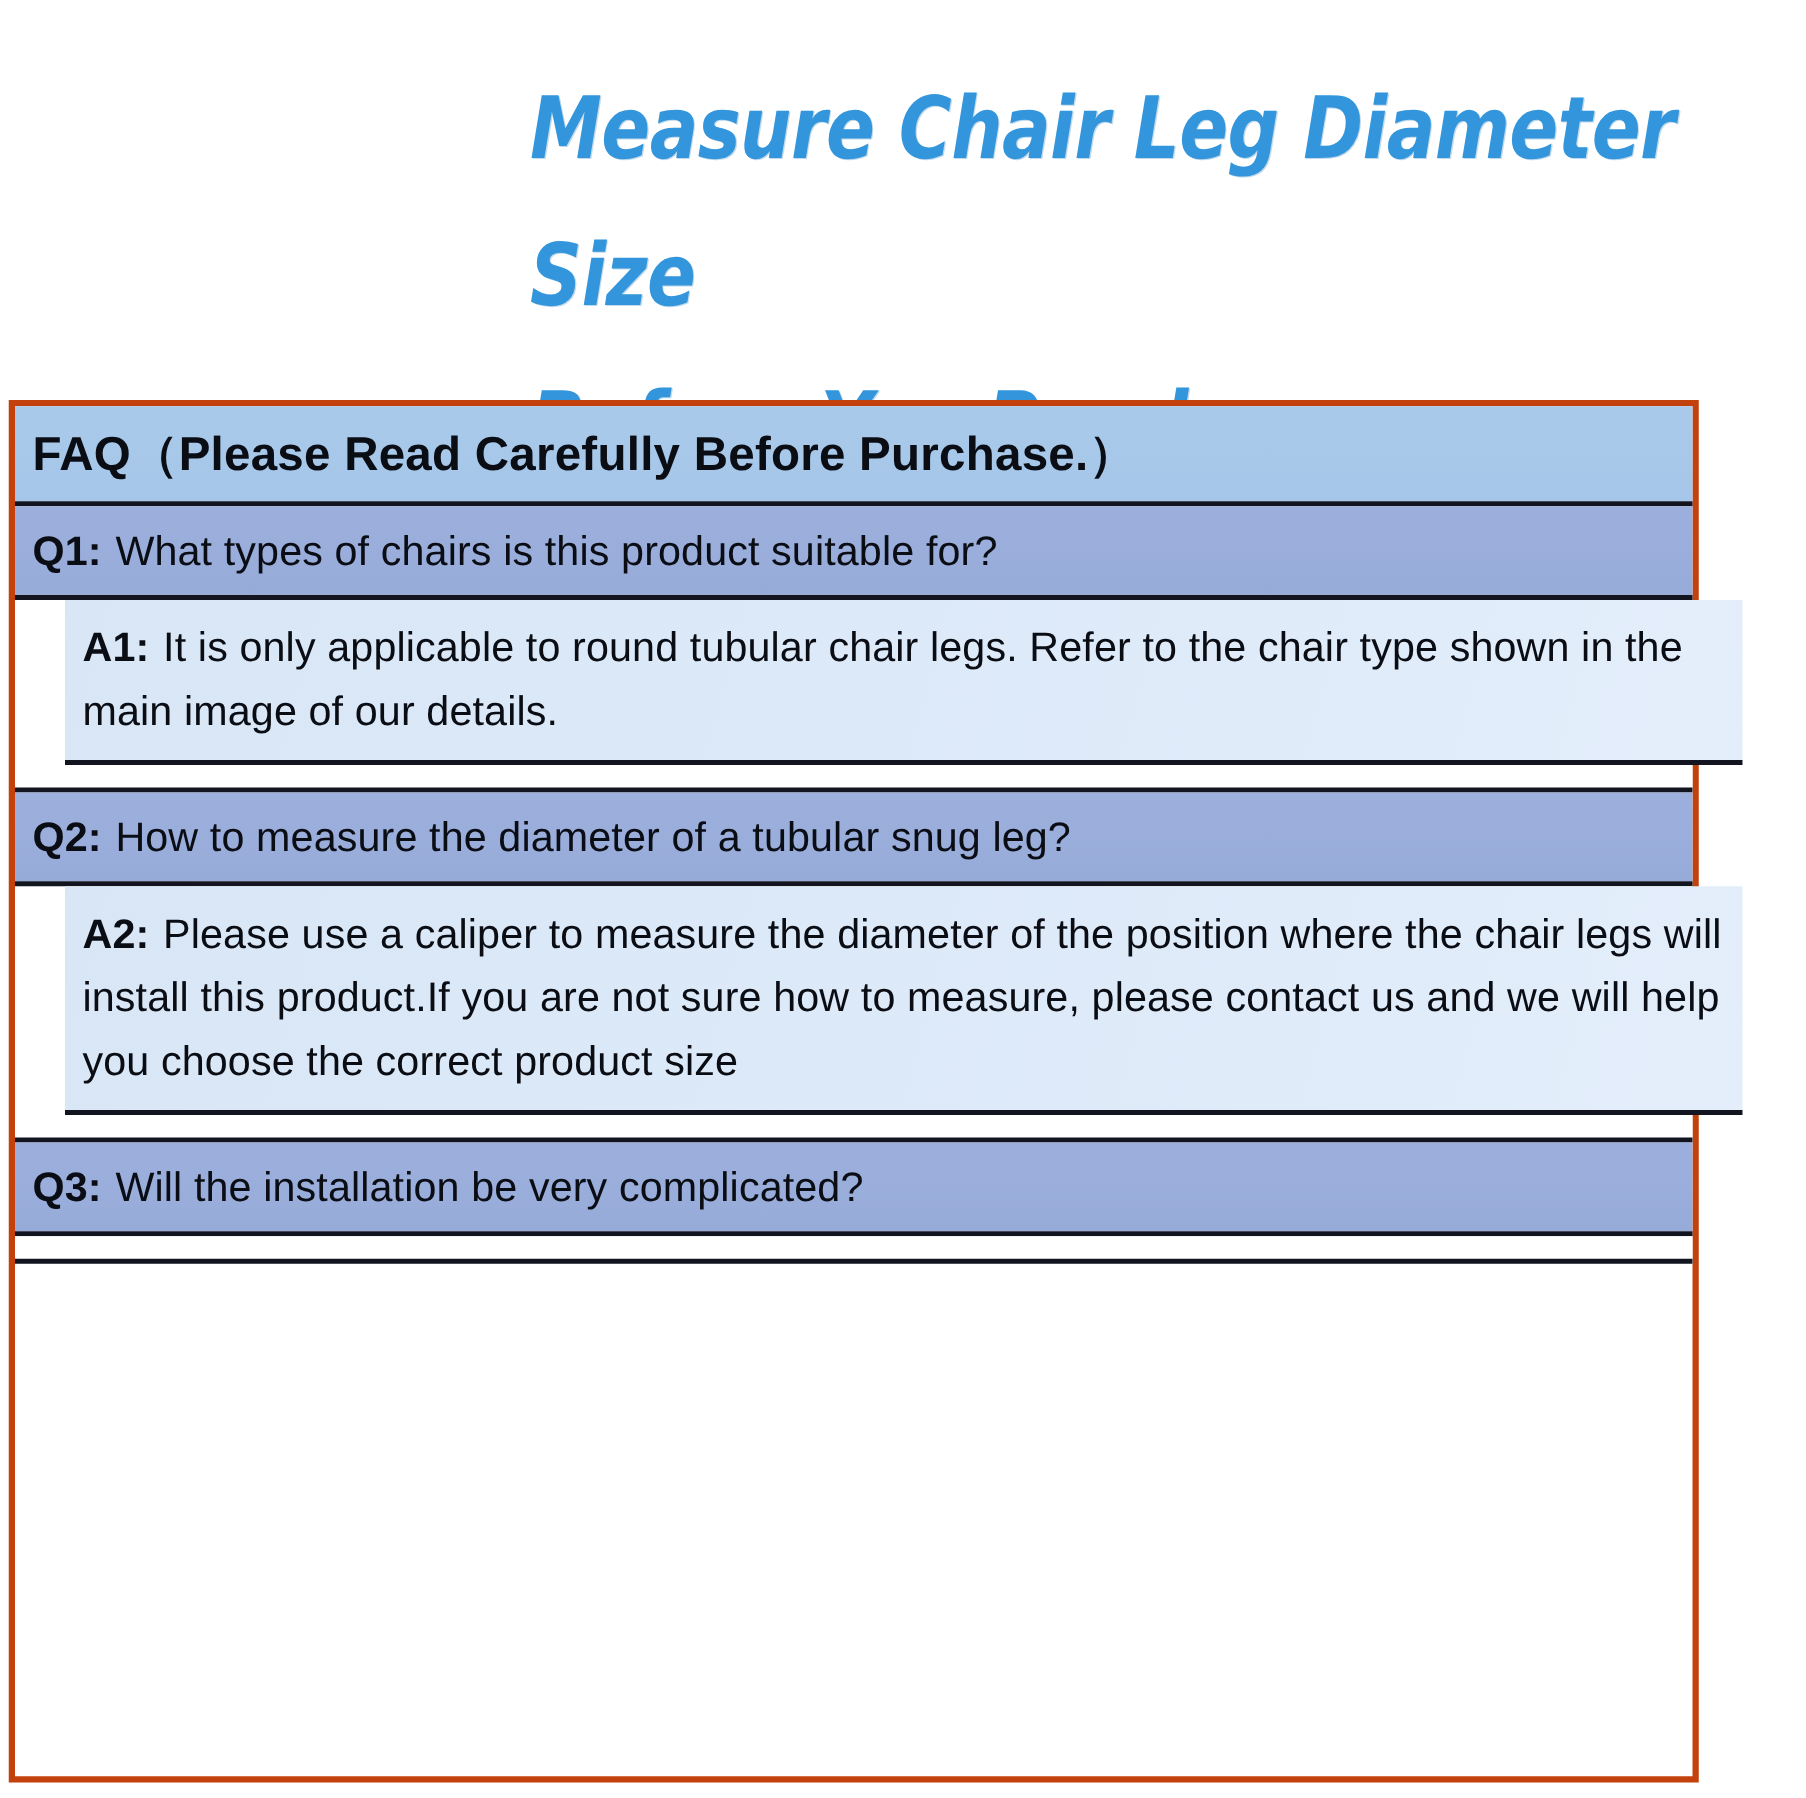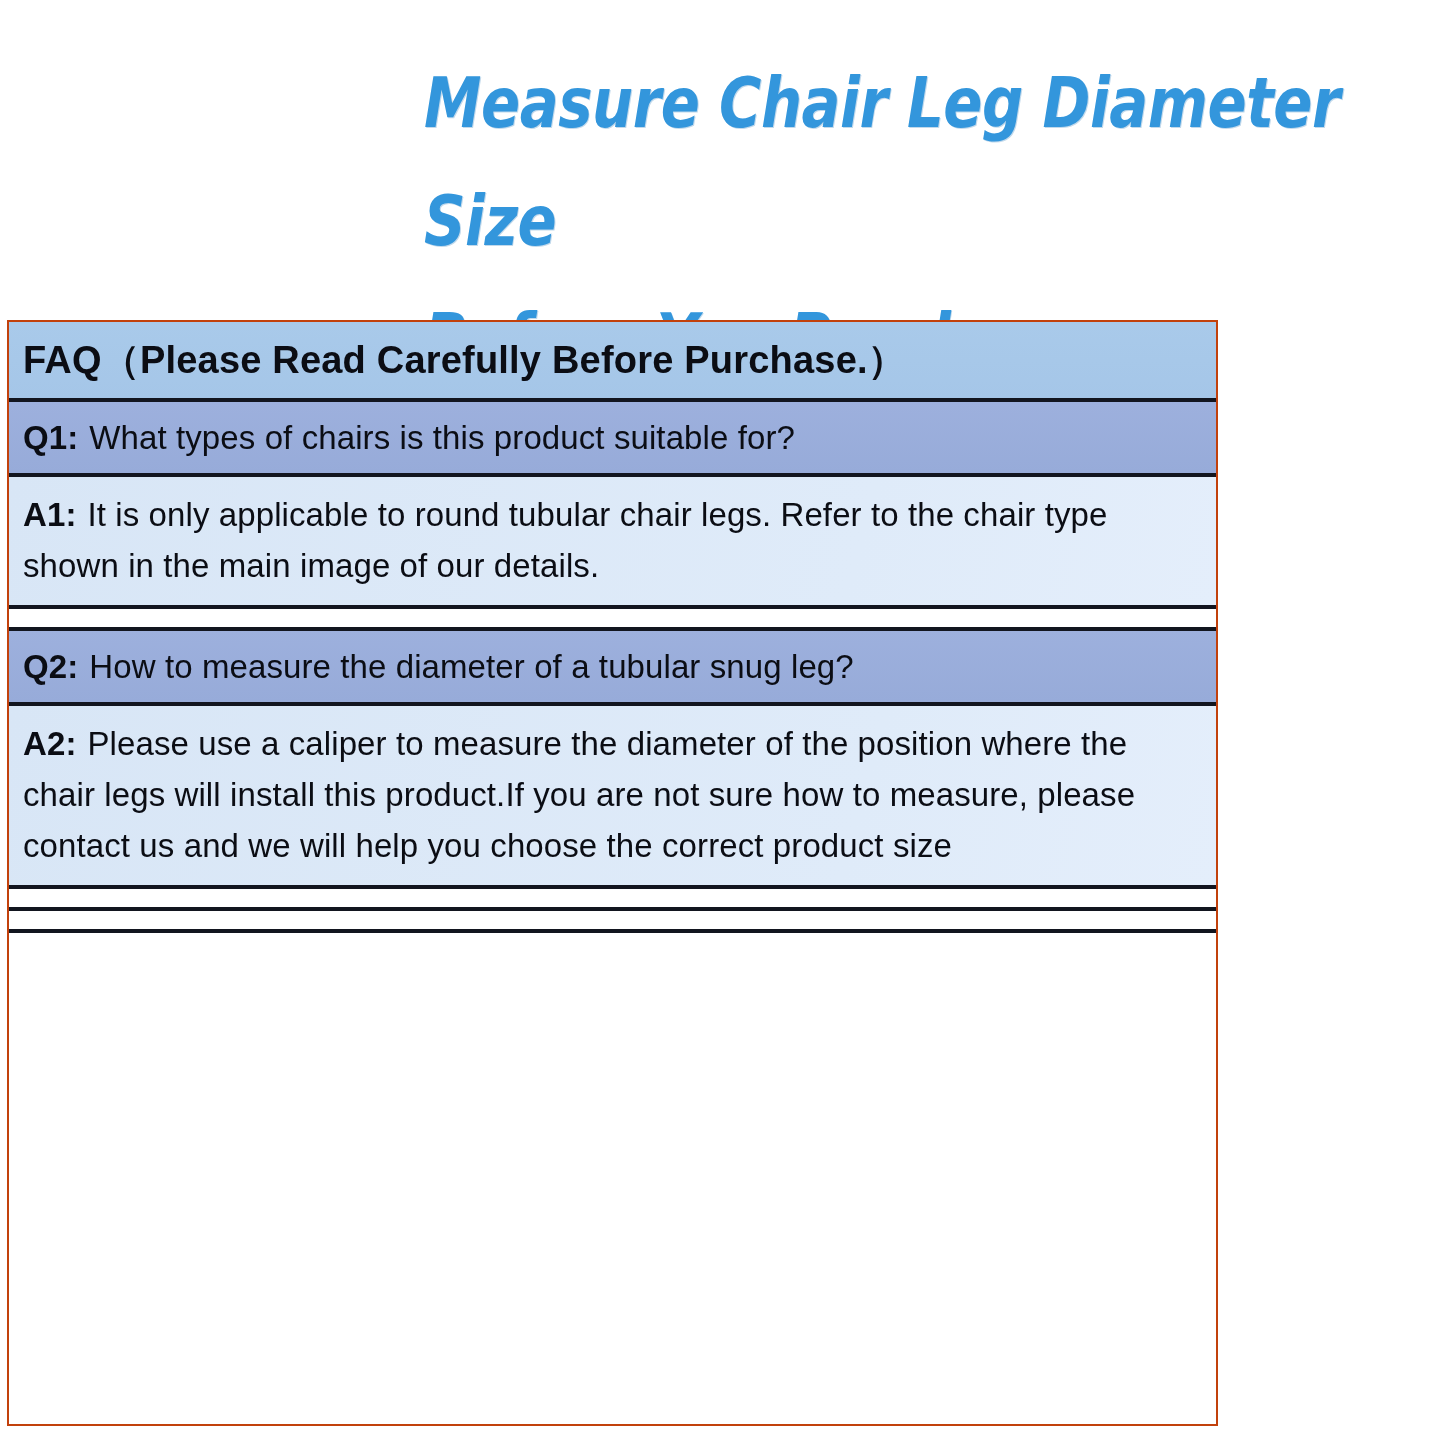--- a/index.html
+++ b/index.html
@@ -53,23 +53,23 @@
     text-shadow: 1px 1px 0 rgba(120,170,210,0.45);
     transform: scaleX(0.93);
     transform-origin: left top;
   }
 
   
   #faq-table {
     position: absolute;
     left: 7px;
     top: 320px;
-    width: 1211px;
+    width: 1352px;
     height: 1106px;
-    border: 2px solid #c2410c;
+    border: 5px solid #c2410c;
     box-sizing: border-box;
     background: #ffffff;
   }
 
   .faq-row {
     box-sizing: border-box;
     width: 100%;
     padding: 0 14px;
     display: flex;
     align-items: center;
@@ -95,20 +95,21 @@
     padding-top: 10px;
     padding-bottom: 10px;
     align-items: center;
   }
 
   .a-row {
     background: linear-gradient(105deg, #d8e6f6 0%, #dfebf9 70%, #e4eefb 100%);
     border-bottom: 4px solid #12151f;
     padding-top: 12px;
     padding-bottom: 14px;
+    margin-left: 40px;
   }
 
   .spacer-row {
     background: #ffffff;
     height: 22px;
     border-bottom: 4px solid #12151f;
   }
 
   .last-a-row {
     border-bottom: none;
@@ -152,16 +153,19 @@
   <div class="faq-row spacer-row"></div>
 
   <div class="faq-row q-row">
     <span class="qa-text"><span class="qa-label">Q2:</span><span>How to measure the diameter of a tubular snug leg?</span></span>
   </div>
   <div class="faq-row a-row">
     <span class="qa-text"><span class="qa-label">A2:</span><span>Please use a caliper to measure the diameter of the position where the chair legs will install this product.If you are not sure how to measure, please contact us and we will help you choose the correct product size</span></span>
   </div>
   <div class="faq-row spacer-row"></div>
 
+  <div class="faq-row q-row">
+    <span class="qa-text"><span class="qa-label">Q3:</span><span>Will the installation be very complicated?</span></span>
+  </div>
   <div class="faq-row spacer-row"></div>
 
 
 </div>
 
 </body></html>

